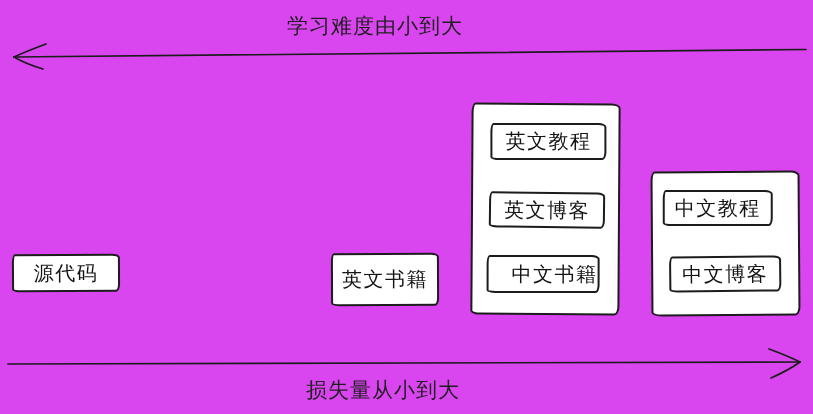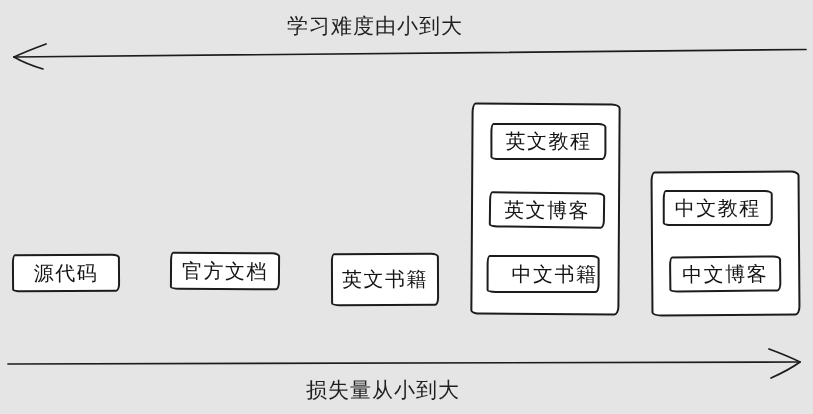--- a/index.html
+++ b/index.html
@@ -5,21 +5,21 @@
   html, body {
     margin: 0;
     padding: 0;
     background: #ffffff;
     font-family: "Liberation Sans", "DejaVu Sans", sans-serif;
   }
   .canvas {
     position: relative;
     width: 813px;
     height: 414px;
-    background: #e5e5e5;
+    background: #d946ef;
     overflow: hidden;
     color: #1a1a1a;
   }
   .axis-label {
     position: absolute;
     text-align: center;
     font-size: 21px;
     letter-spacing: 1px;
     color: #1f1f1f;
     white-space: nowrap;
@@ -101,23 +101,20 @@
   <svg class="arrow-svg top" width="813" height="36" viewBox="0 0 813 36" aria-hidden="true">
     <path d="M 806 9.5 Q 410 13 14 17"></path>
     <path d="M 46 4 Q 27 11 14 17"></path>
     <path d="M 14 17 Q 26 24 43 29"></path>
   </svg>
 
   <div class="box pos-source tilt-a">
     <span>源代码</span>
   </div>
 
-  <div class="box pos-docs tilt-b">
-    <span>官方文档</span>
-  </div>
 
   <div class="box pos-enbooks tilt-c">
     <span>英文书籍</span>
   </div>
 
   <div class="group pos-group1 tilt-b">
     <div class="box pos-g1-tut tilt-a">
       <span>英文教程</span>
     </div>
     <div class="box pos-g1-blog tilt-b">

